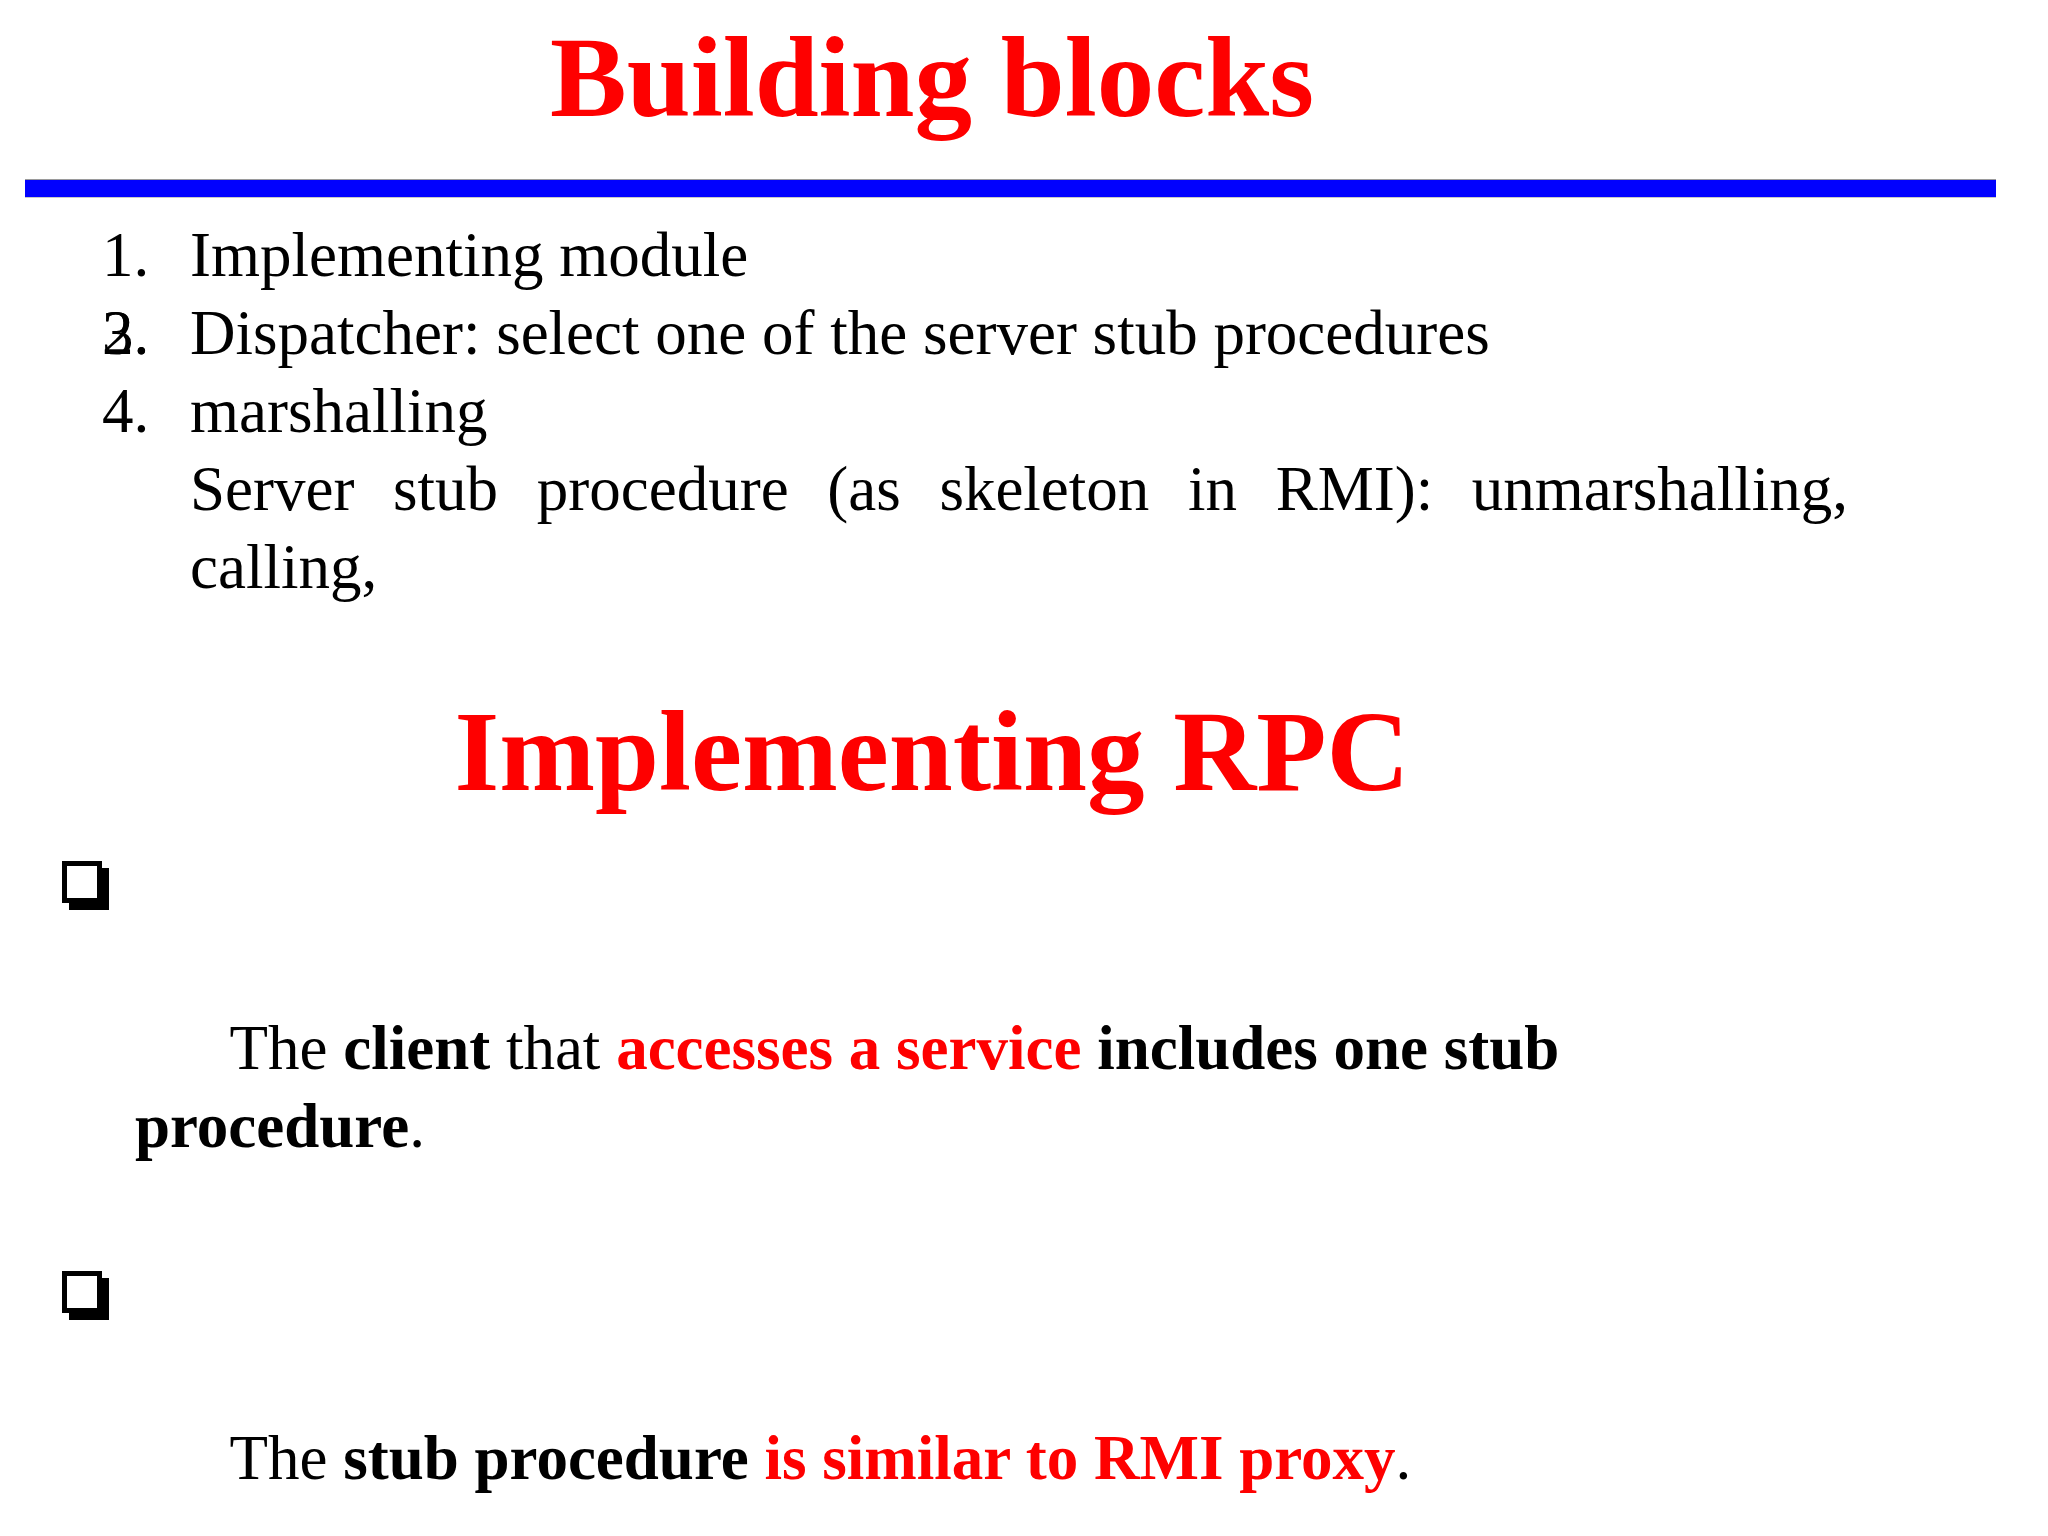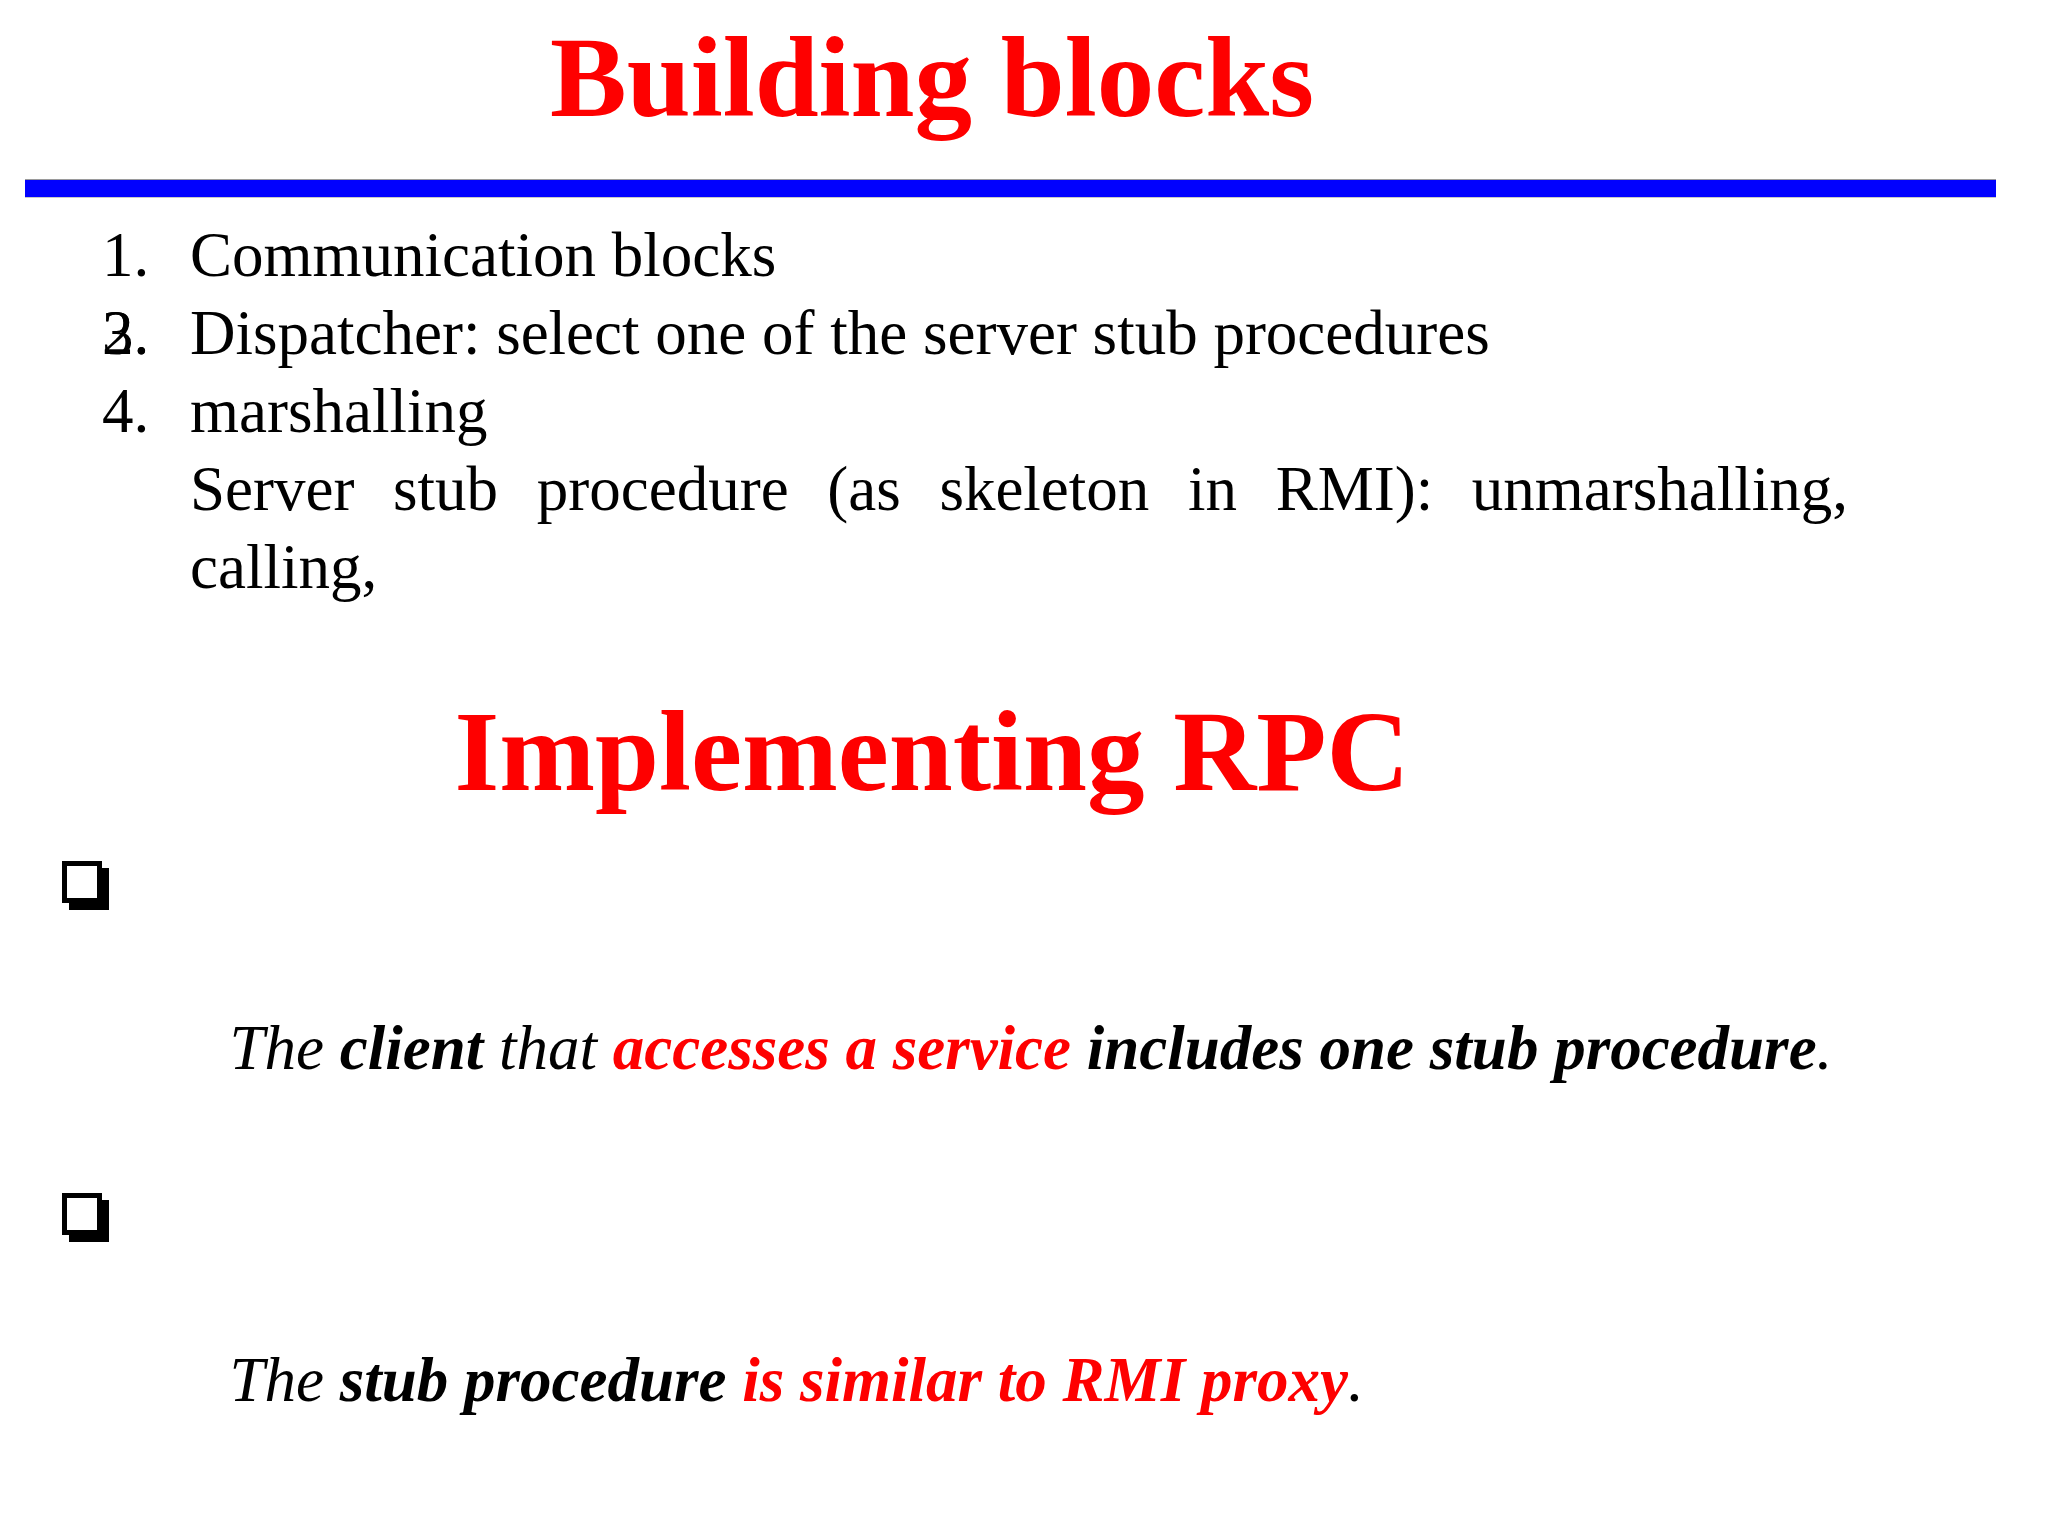--- a/index.html
+++ b/index.html
@@ -39,21 +39,20 @@
   ul.rpc-bullets {
     list-style: none;
     margin: 36px 0 0 0; padding: 0;
     font-size: 63px; line-height: 78px; color: #000000;
   }
   ul.rpc-bullets li {
     position: relative;
     padding-left: 135px; padding-right: 20px;
     margin-bottom: 20px;
     white-space: pre-wrap;
-    font-style: italic;
   }
   .chk {
     position: absolute; left: 62px; top: 8px;
     width: 30px; height: 32px;
     background: #ffffff;
     border: 5px solid #000000;
     box-shadow: 7px 7px 0 0 #000000;
   }
   .seg-r  { font-weight: normal; color: #000000; }
   .seg-b  { font-weight: bold;   color: #000000; }
@@ -64,21 +63,21 @@
 
 <div class="slide">
 
   <h1 class="slide-title">Building blocks</h1>
 
   <div class="rule rule-top"></div>
 
   <ol class="blocks-list">
     <li>
       <span class="num">1.</span>
-      <span class="line">Communication blocks</span>
+      <span class="line">Implementing module</span>
     </li>
     <li>
       <span class="num">2.</span>
     </li>
     <li>
       <span class="num">3.</span>
       <span class="line">Dispatcher: select one of the server stub procedures</span>
     </li>
     <li>
       <span class="num">4.</span>

